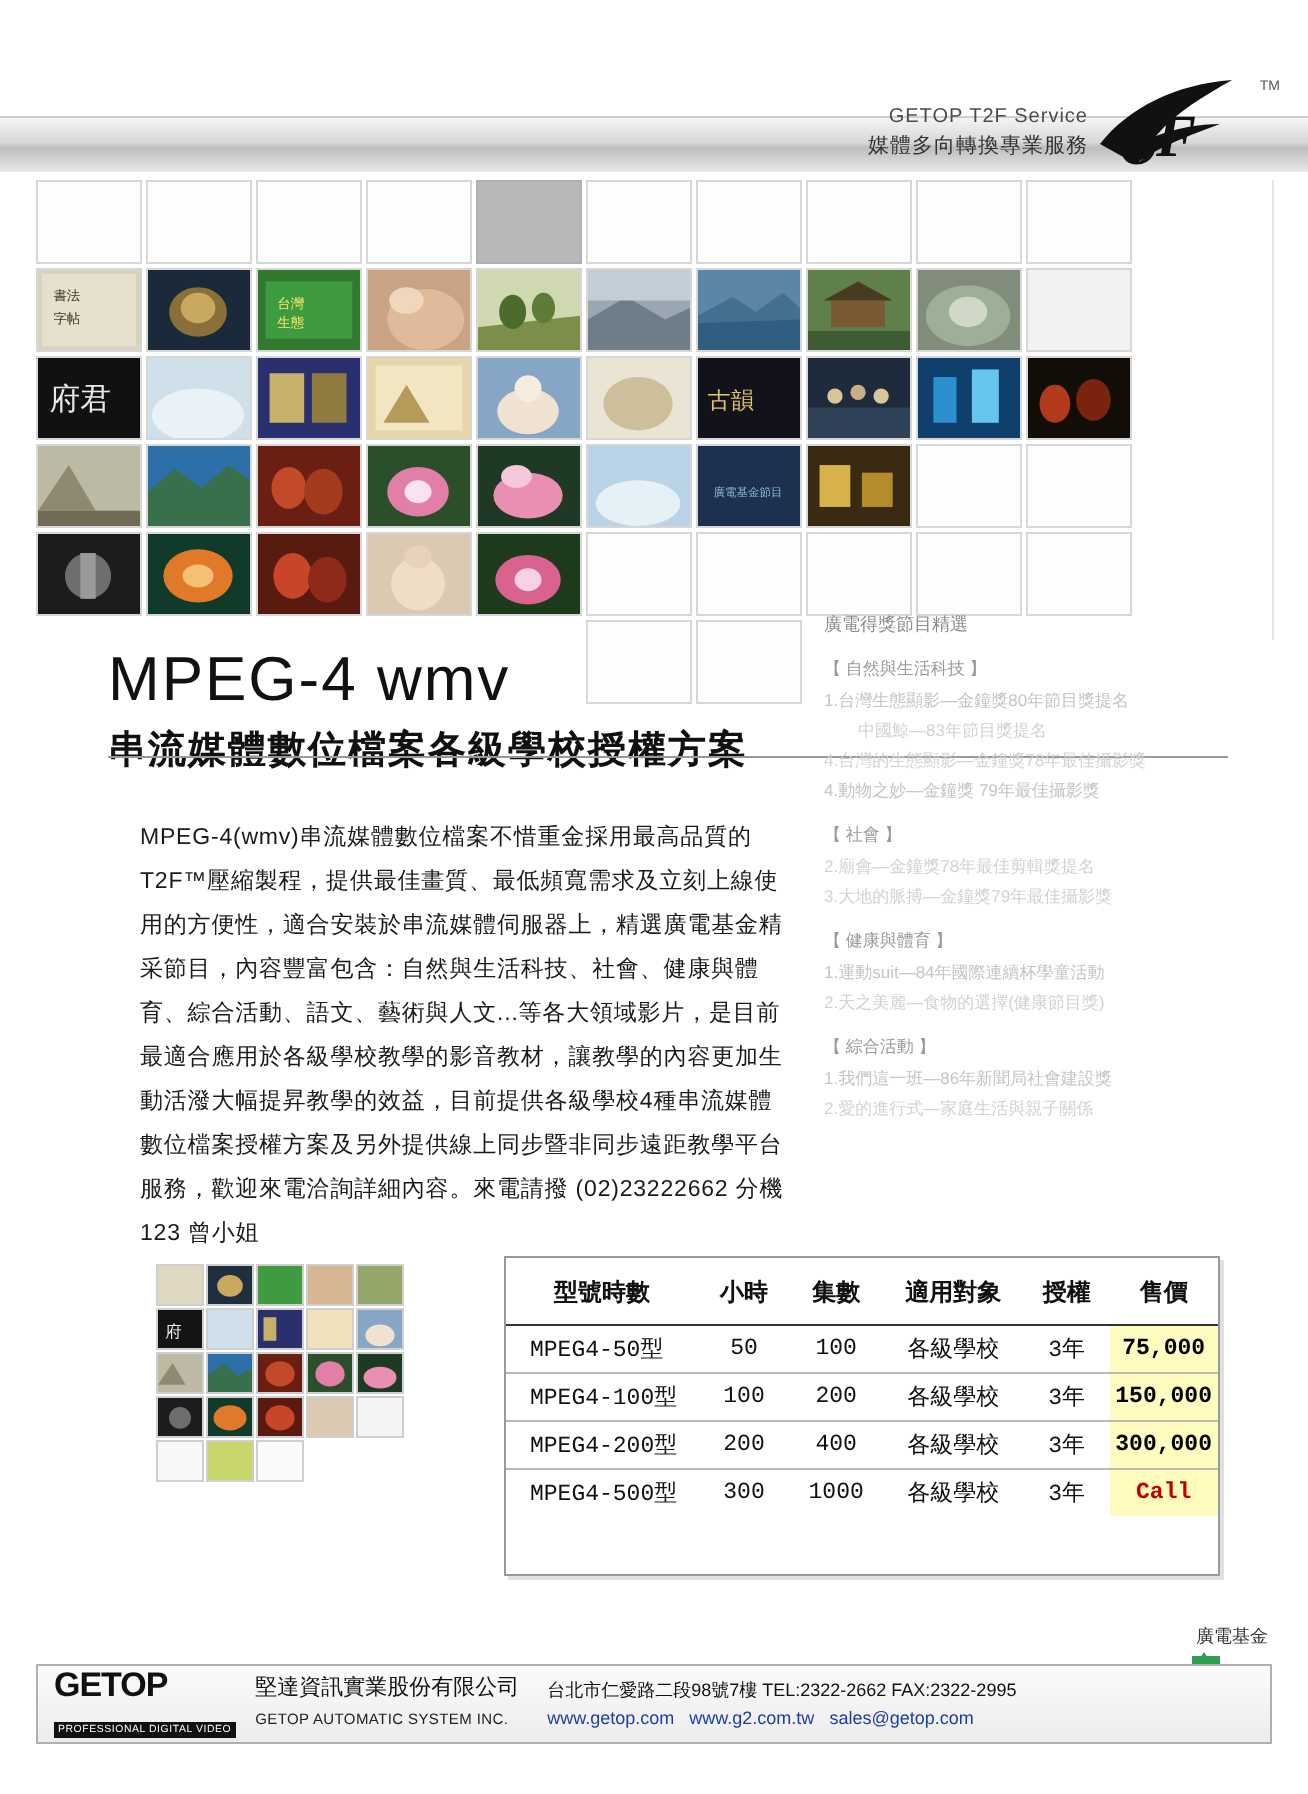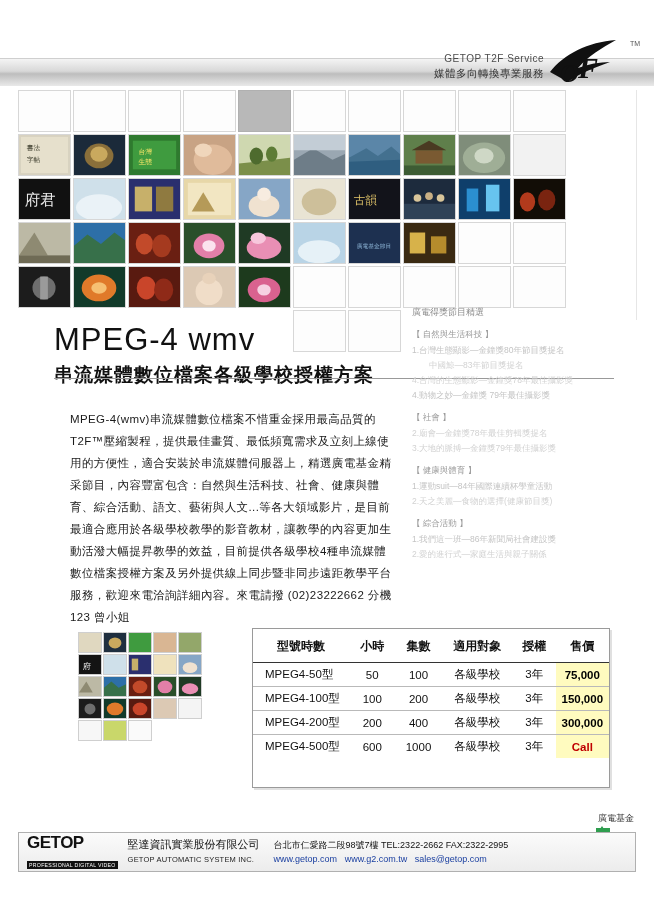--- a/index.html
+++ b/index.html
@@ -129,20 +129,21 @@
   }
 
   
   .pricebox {
     position: absolute;
     left: 252px; top: 628px;
     width: 358px; height: 160px;
     border: 1px solid #9a9a9a;
     background: #ffffff;
     box-shadow: 2px 2px 0 rgba(0,0,0,.12);
+    font-family: Liberation Mono, monospace;
   }
   table.price {
     width: 100%;
     border-collapse: collapse;
     font-size: 11.5px;
     color: #111;
   }
   table.price th, table.price td {
     padding: 4px 3px;
     text-align: center;
@@ -671,21 +672,21 @@
       <tr>
         <td class="model">MPEG4-200型</td>
         <td>200</td>
         <td>400</td>
         <td>各級學校</td>
         <td>3年</td>
         <td class="pricecell">300,000</td>
       </tr>
       <tr>
         <td class="model">MPEG4-500型</td>
-        <td>600</td>
+        <td>300</td>
         <td>1000</td>
         <td>各級學校</td>
         <td>3年</td>
         <td class="pricecell call">Call</td>
       </tr>
     </tbody>
   </table>
 </div>
 
 <div class="foot-gf">廣電基金</div>

